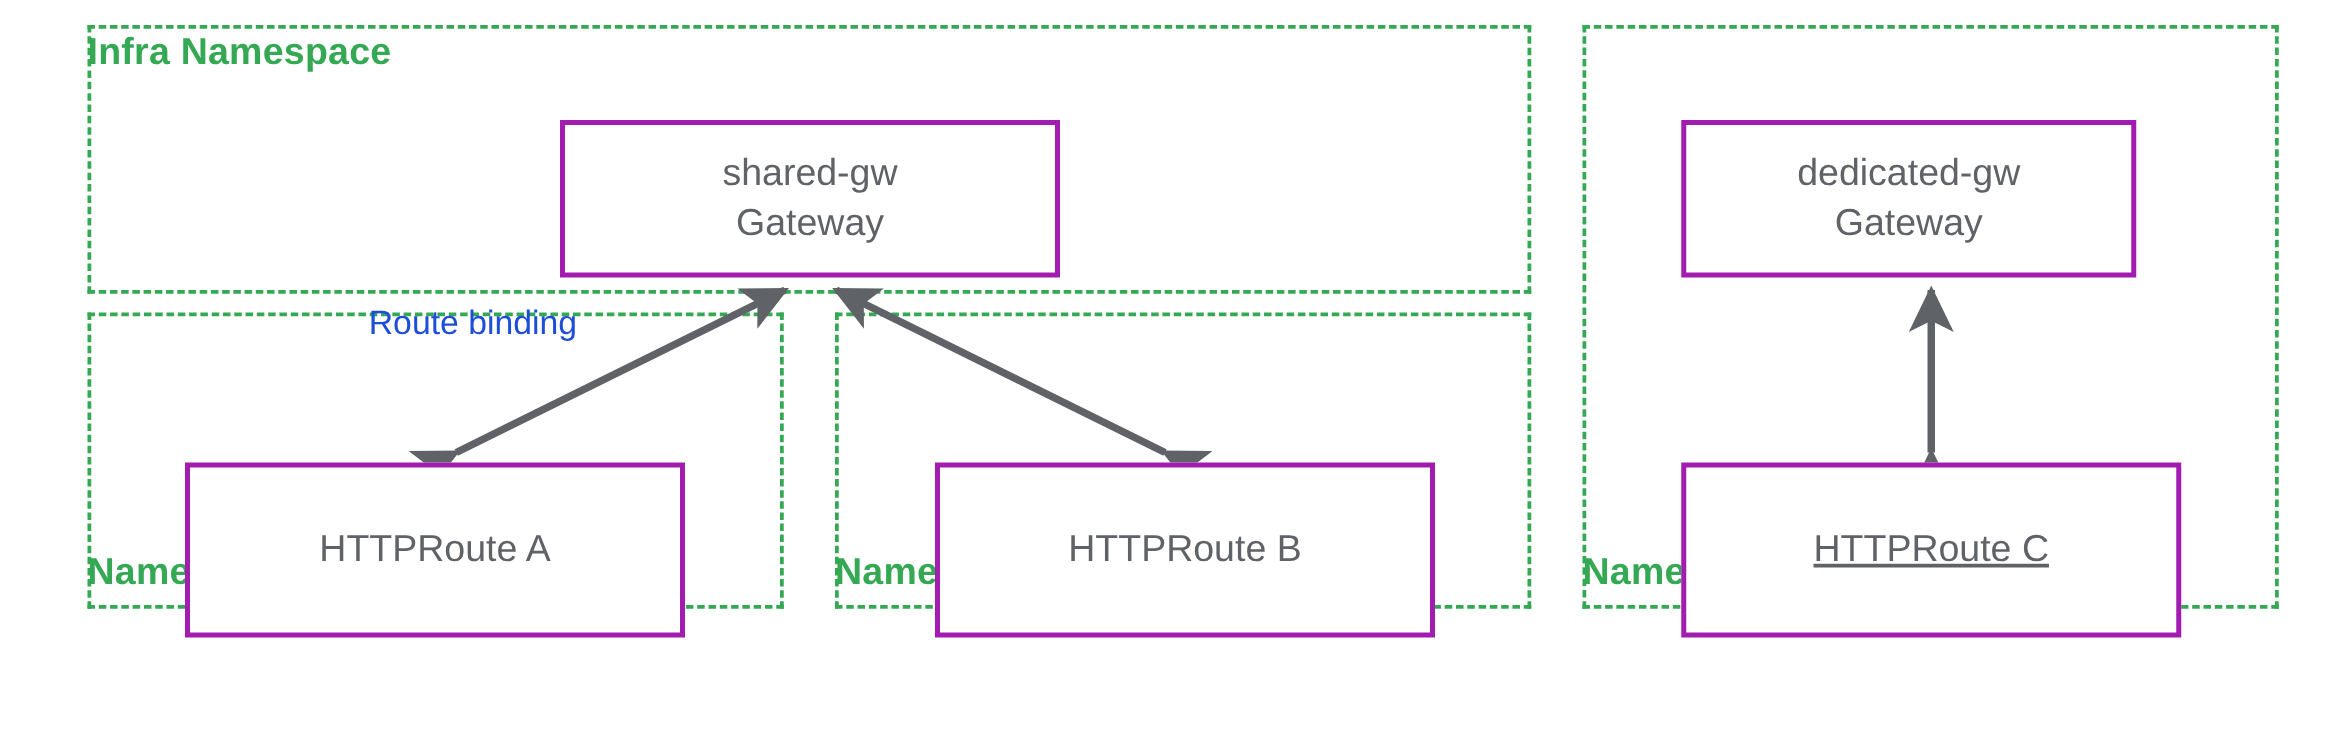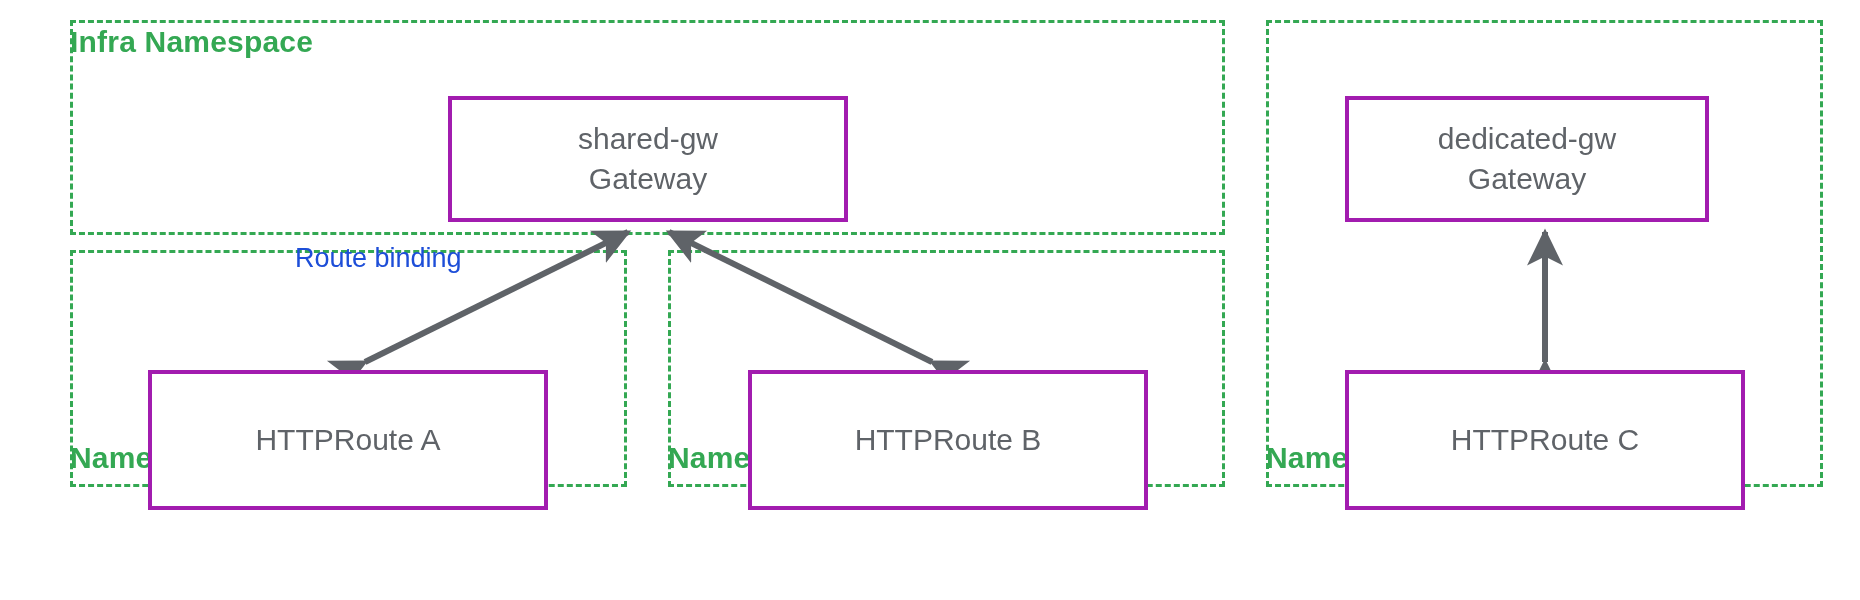--- a/index.html
+++ b/index.html
@@ -119,17 +119,17 @@
   </div>
 
   <div class="res-box" style="left:148px; top:370px; width:400px; height:140px;">
     <span>HTTPRoute A</span>
   </div>
 
   <div class="res-box" style="left:748px; top:370px; width:400px; height:140px;">
     <span>HTTPRoute B</span>
   </div>
 
-  <div class="res-box" style="left:1345px; top:370px; width:400px; height:140px;">
+  <div class="res-box" style="left:1345px; top:370px; width:400px; height:140px;text-decoration:underline;">
     <span>HTTPRoute C</span>
   </div>
 
 </div>
 
 </body></html>

